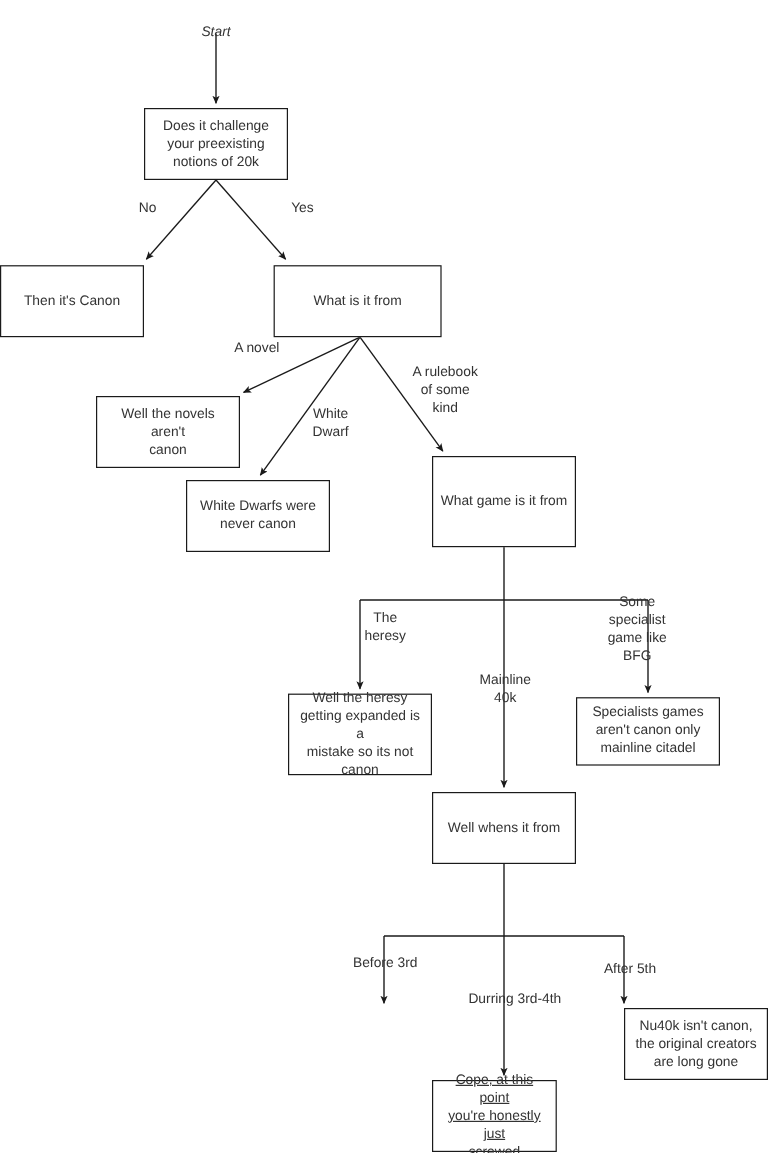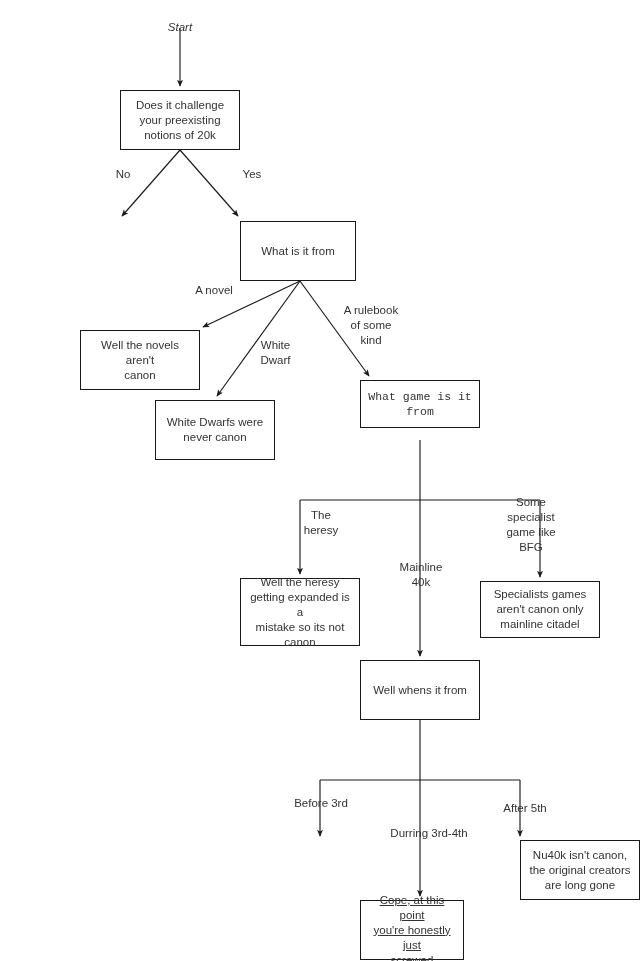--- a/index.html
+++ b/index.html
@@ -98,30 +98,31 @@
       <line x1="420" y1="780" x2="420" y2="896" marker-end="url(#arrowhead)"></line>
     </g>
   </svg>
 
   <div class="start-label" style="left:150px; top:20px; width:60px;font-style:italic;">Start</div>
 
   <div class="node" style="left:120px; top:90px; width:120px; height:60px;">Does it challenge
 your preexisting
 notions of 20k</div>
 
+  <div class="node" style="left:0px; top:221px; width:120px; height:60px;">Then it's Canon</div>
 
-  <div class="node" style="left:240px; top:221px; width:116px; height:60px;">What is it from</div>
+  <div class="node" style="left:228px; top:221px; width:140px; height:60px;">What is it from</div>
 
   <div class="node" style="left:80px; top:330px; width:120px; height:60px;">Well the novels aren't
 canon</div>
 
   <div class="node" style="left:155px; top:400px; width:120px; height:60px;">White Dwarfs were
 never canon</div>
 
-  <div class="node" style="left:360px; top:380px; width:120px; height:48px;font-family:Liberation Mono, monospace;">What game is it from</div>
+  <div class="node" style="left:360px; top:380px; width:120px; height:76px;">What game is it from</div>
 
   <div class="node" style="left:240px; top:578px; width:120px; height:68px;">Well the heresy
 getting expanded is a
 mistake so its not
 canon</div>
 
   <div class="node" style="left:480px; top:581px; width:120px; height:57px;">Specialists games
 aren't canon only
 mainline citadel</div>
 

